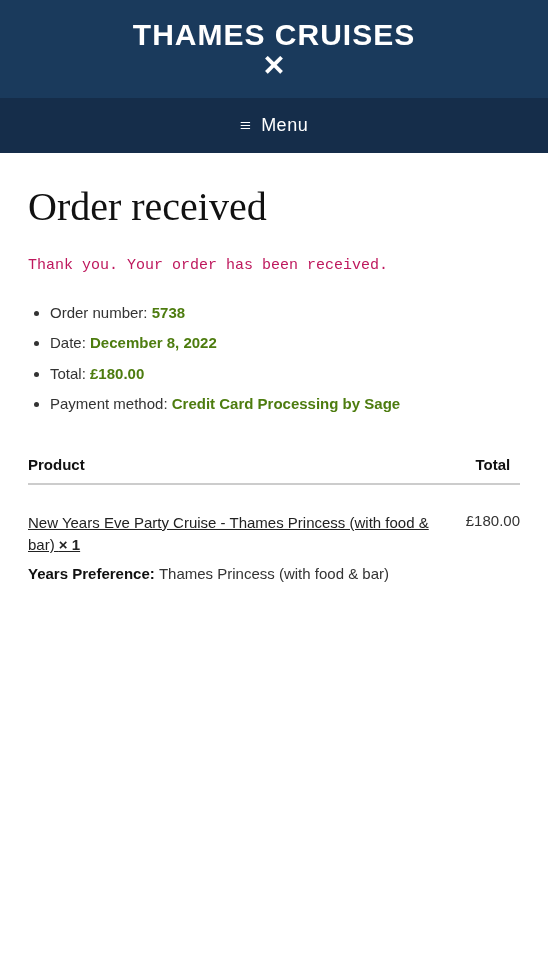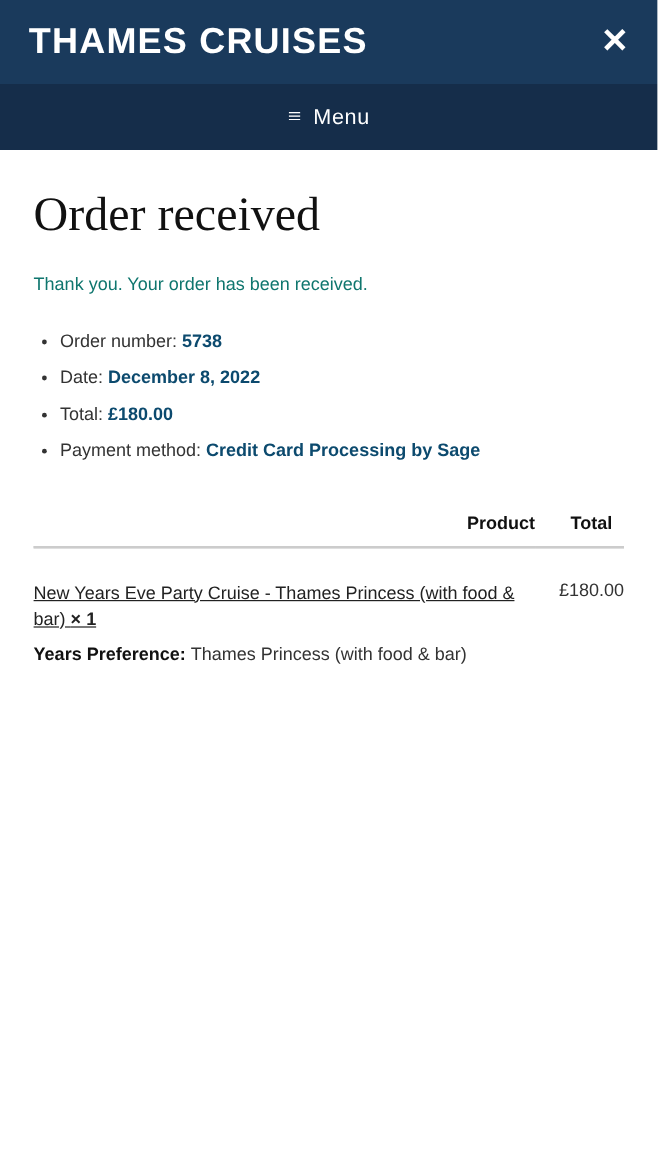--- a/index.html
+++ b/index.html
@@ -13,20 +13,21 @@
       color: #222;
     }
 
     
     .site-header {
       background-color: #1a3a5c;
       padding: 18px 24px;
       display: flex;
       align-items: center;
       justify-content: space-between;
+      flex-direction: column;
     }
 
     .site-title {
       color: #fff;
       font-family: Arial, sans-serif;
       font-weight: 900;
       font-size: 30px;
       letter-spacing: 1px;
       text-transform: uppercase;
     }
@@ -70,23 +71,23 @@
     .page-title {
       font-family: Georgia, serif;
       font-size: 40px;
       font-weight: 400;
       color: #111;
       margin-bottom: 24px;
       line-height: 1.2;
     }
 
     .thank-you-text {
-      font-family: Liberation Sans, sans-serif;
-      font-size: 15px;
-      color: #0f766e;
+      font-family: Liberation Mono, monospace;
+      font-size: 15px;
+      color: #be185d;
       margin-bottom: 24px;
       line-height: 1.5;
     }
 
     
     .order-summary-list {
       list-style: disc;
       padding-left: 22px;
       margin-bottom: 32px;
     }
@@ -94,21 +95,21 @@
     .order-summary-list li {
       font-family: Arial, Helvetica, sans-serif;
       font-size: 15px;
       color: #333;
       margin-bottom: 8px;
       line-height: 1.5;
     }
 
     .order-summary-list li strong {
       font-weight: 700;
-      color: #0c4a6e;
+      color: #4d7c0f;
     }
 
     
     .order-details-title {
       font-family: Georgia, serif;
       font-size: 28px;
       font-weight: 400;
       color: #111;
       margin-bottom: 18px;
     }
@@ -121,21 +122,21 @@
 
     .order-table thead tr {
       border-bottom: 2px solid #ccc;
     }
 
     .order-table th {
       font-family: Arial, Helvetica, sans-serif;
       font-size: 15px;
       font-weight: 700;
       color: #111;
-      text-align: right;
+      text-align: left;
       padding: 8px 0 10px 0;
     }
 
     .order-table th.col-total {
       text-align: center;
       padding-left: 20px;
     }
 
     .order-table tbody tr td {
       font-family: Arial, Helvetica, sans-serif;

